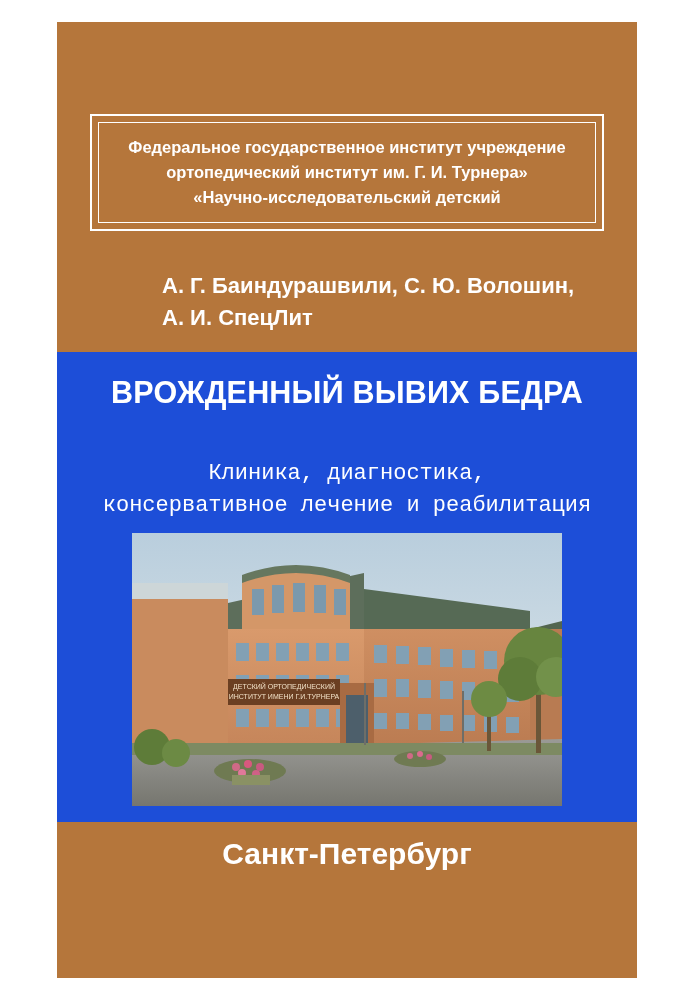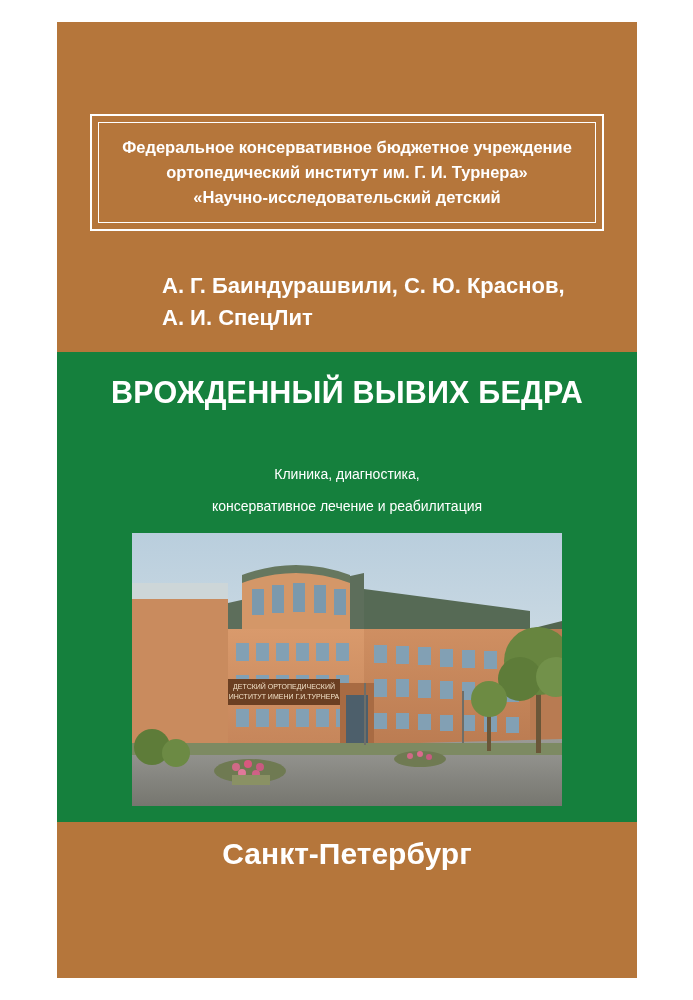--- a/index.html
+++ b/index.html
@@ -80,21 +80,21 @@
     white-space: nowrap;
   }
 
   
   .green-panel {
     position: absolute;
     left: 0;
     top: 330px;
     width: 580px;
     height: 470px;
-    background: #15803d;
+    background: #1d4ed8;
   }
 
   .title-block {
     position: absolute;
     left: 0;
     top: 20px;
     width: 580px;
     text-align: center;
   }
   .title-line {
@@ -107,23 +107,24 @@
   }
   .subtitle-block {
     position: absolute;
     left: 0;
     top: 106px;
     width: 580px;
     text-align: center;
   }
   .subtitle-line {
     color: #ffffff;
-    font-size: 14px;
+    font-size: 22px;
     line-height: 32px;
     white-space: nowrap;
+    font-family: Liberation Mono, monospace;
   }
 
   
   .photo {
     position: absolute;
     left: 75px;
     top: 181px;
     width: 430px;
     height: 273px;
     overflow: hidden;
@@ -149,28 +150,28 @@
 </style>
 </head>
 <body>
 
 <div class="page">
 
   <div class="cover">
 
     <div class="institute-box">
       <div class="institute-box-inner">
-        <div class="institute-line">Федеральное консервативное бюджетное учреждение</div>
+        <div class="institute-line">Федеральное государственное институт учреждение</div>
         <div class="institute-line">ортопедический институт им. Г. И. Турнера»</div>
         <div class="institute-line">«Научно-исследовательский детский</div>
       </div>
     </div>
 
     <div class="authors">
-      <div class="author-line">А. Г. Баиндурашвили, С. Ю. Краснов,</div>
+      <div class="author-line">А. Г. Баиндурашвили, С. Ю. Волошин,</div>
       <div class="author-line">А. И. СпецЛит</div>
     </div>
 
     <div class="green-panel">
 
       <div class="title-block">
         <div class="title-line">ВРОЖДЕННЫЙ ВЫВИХ БЕДРА</div>
       </div>
 
       <div class="subtitle-block">

